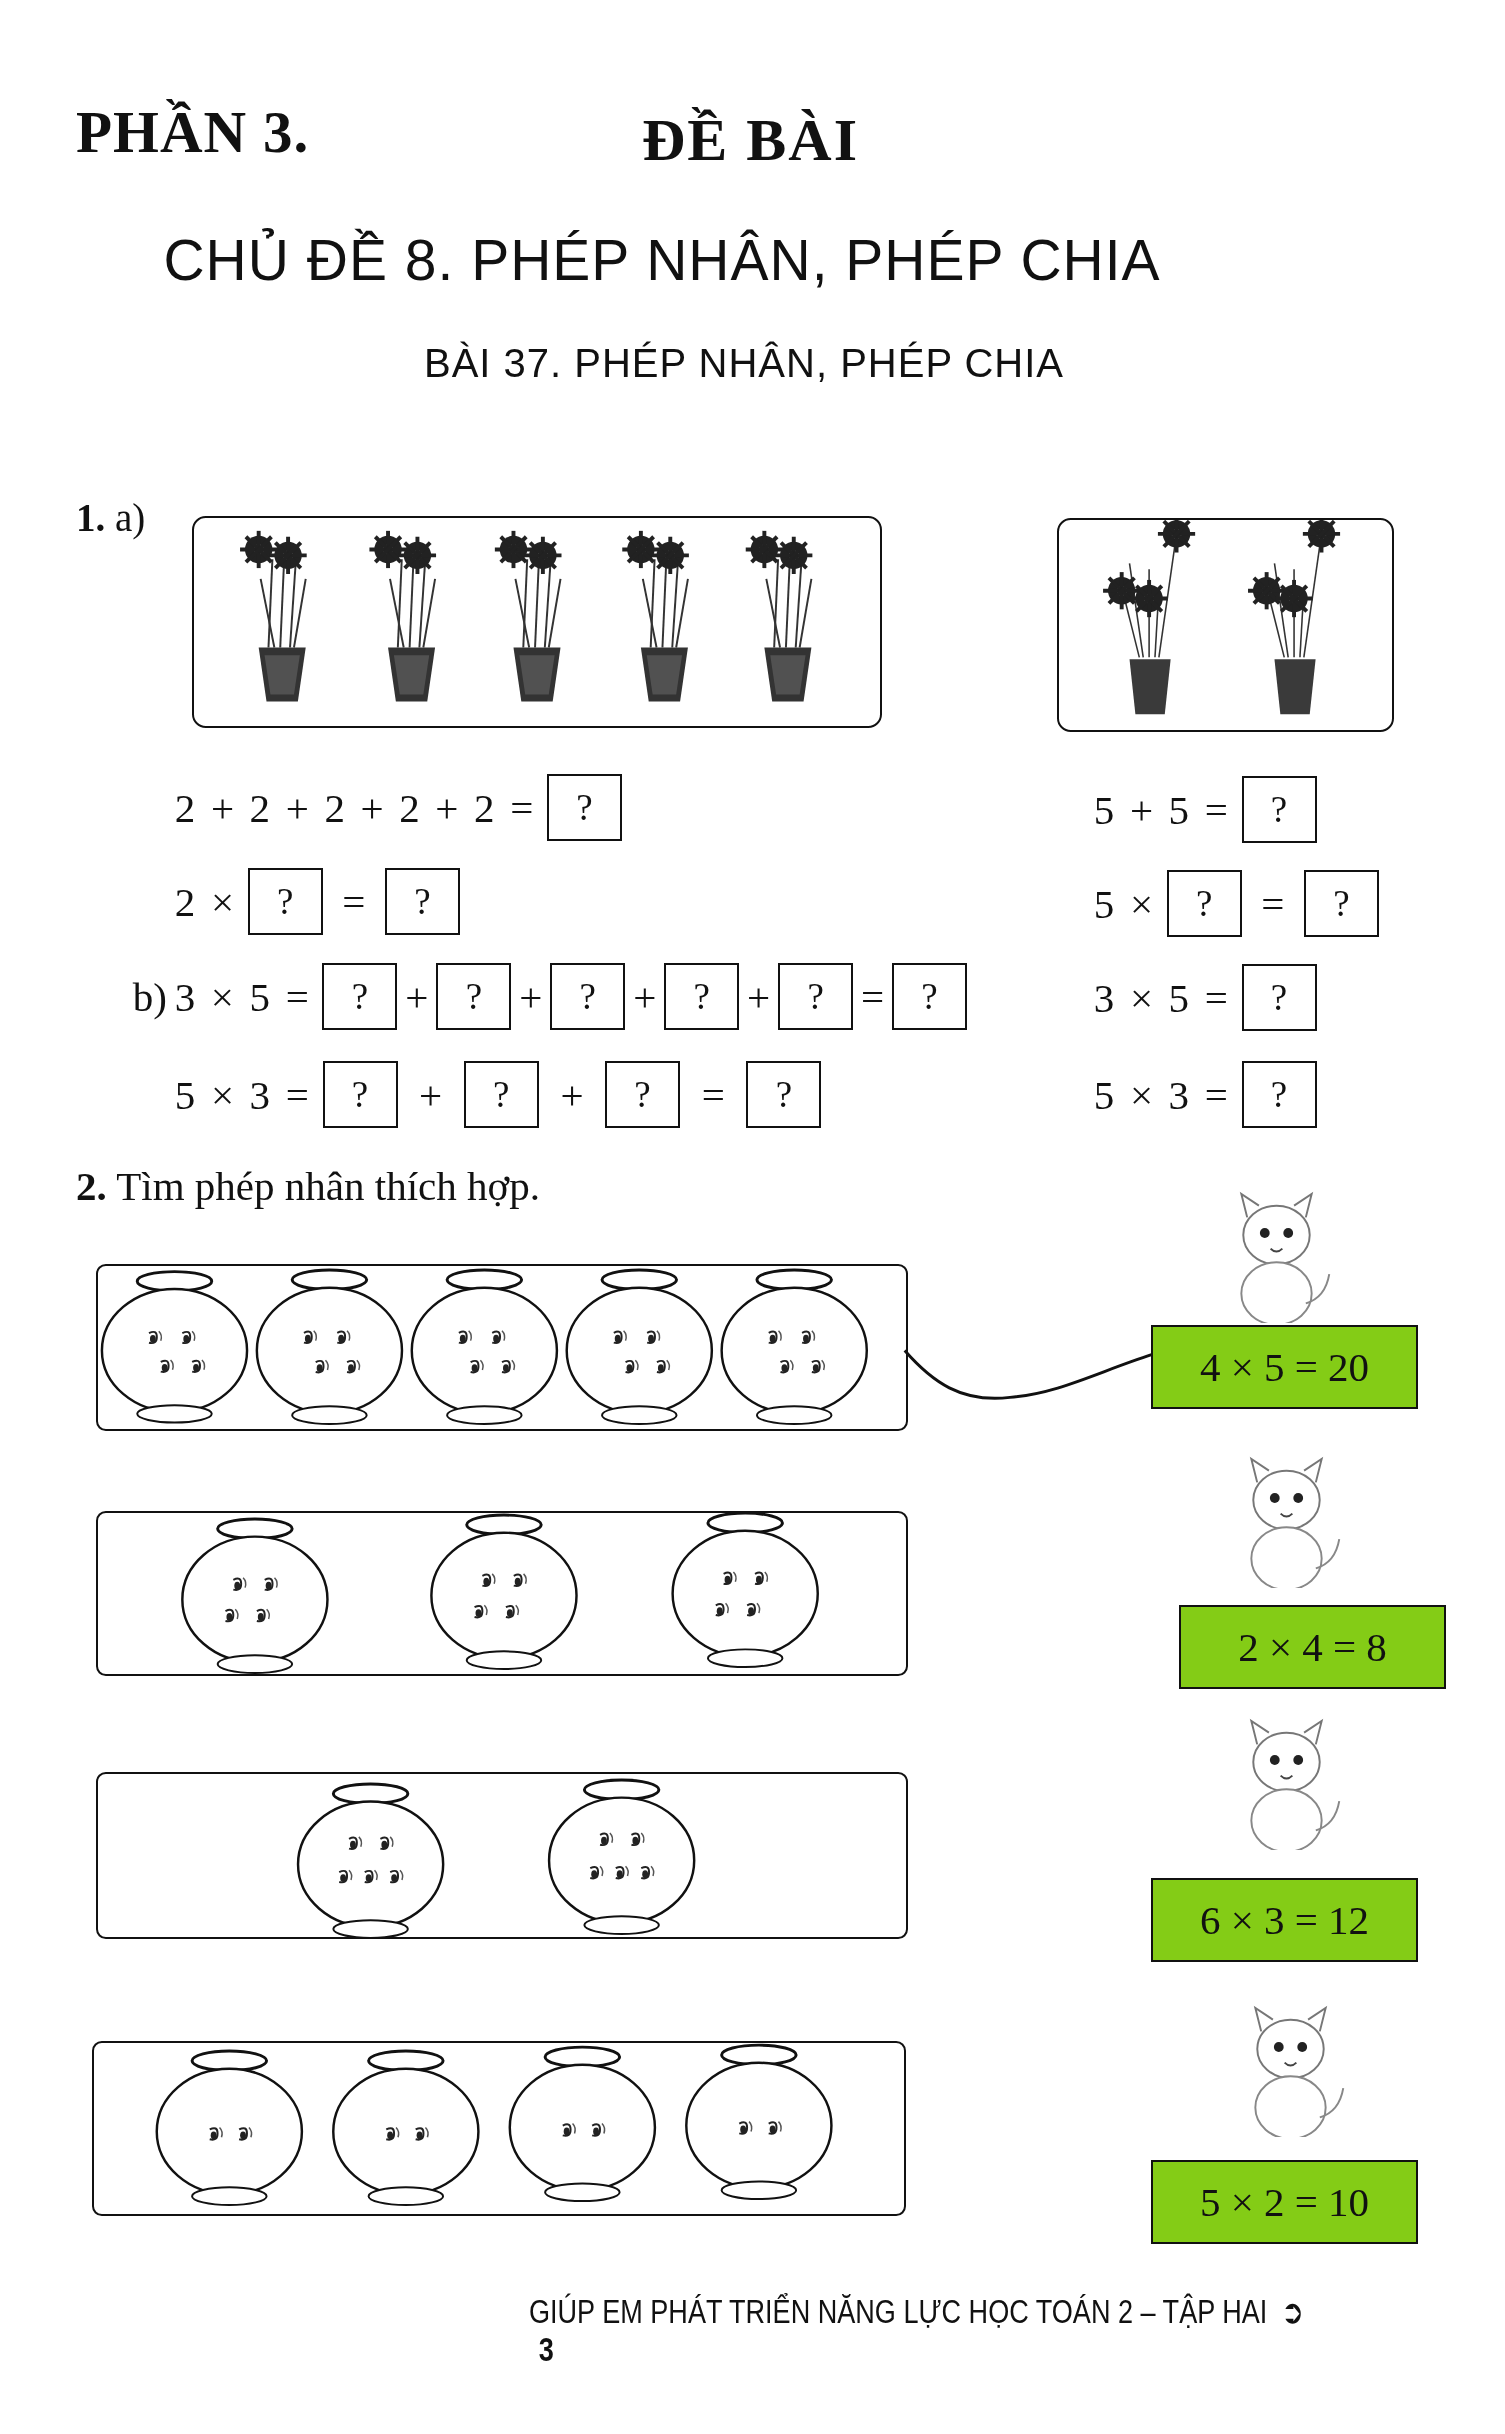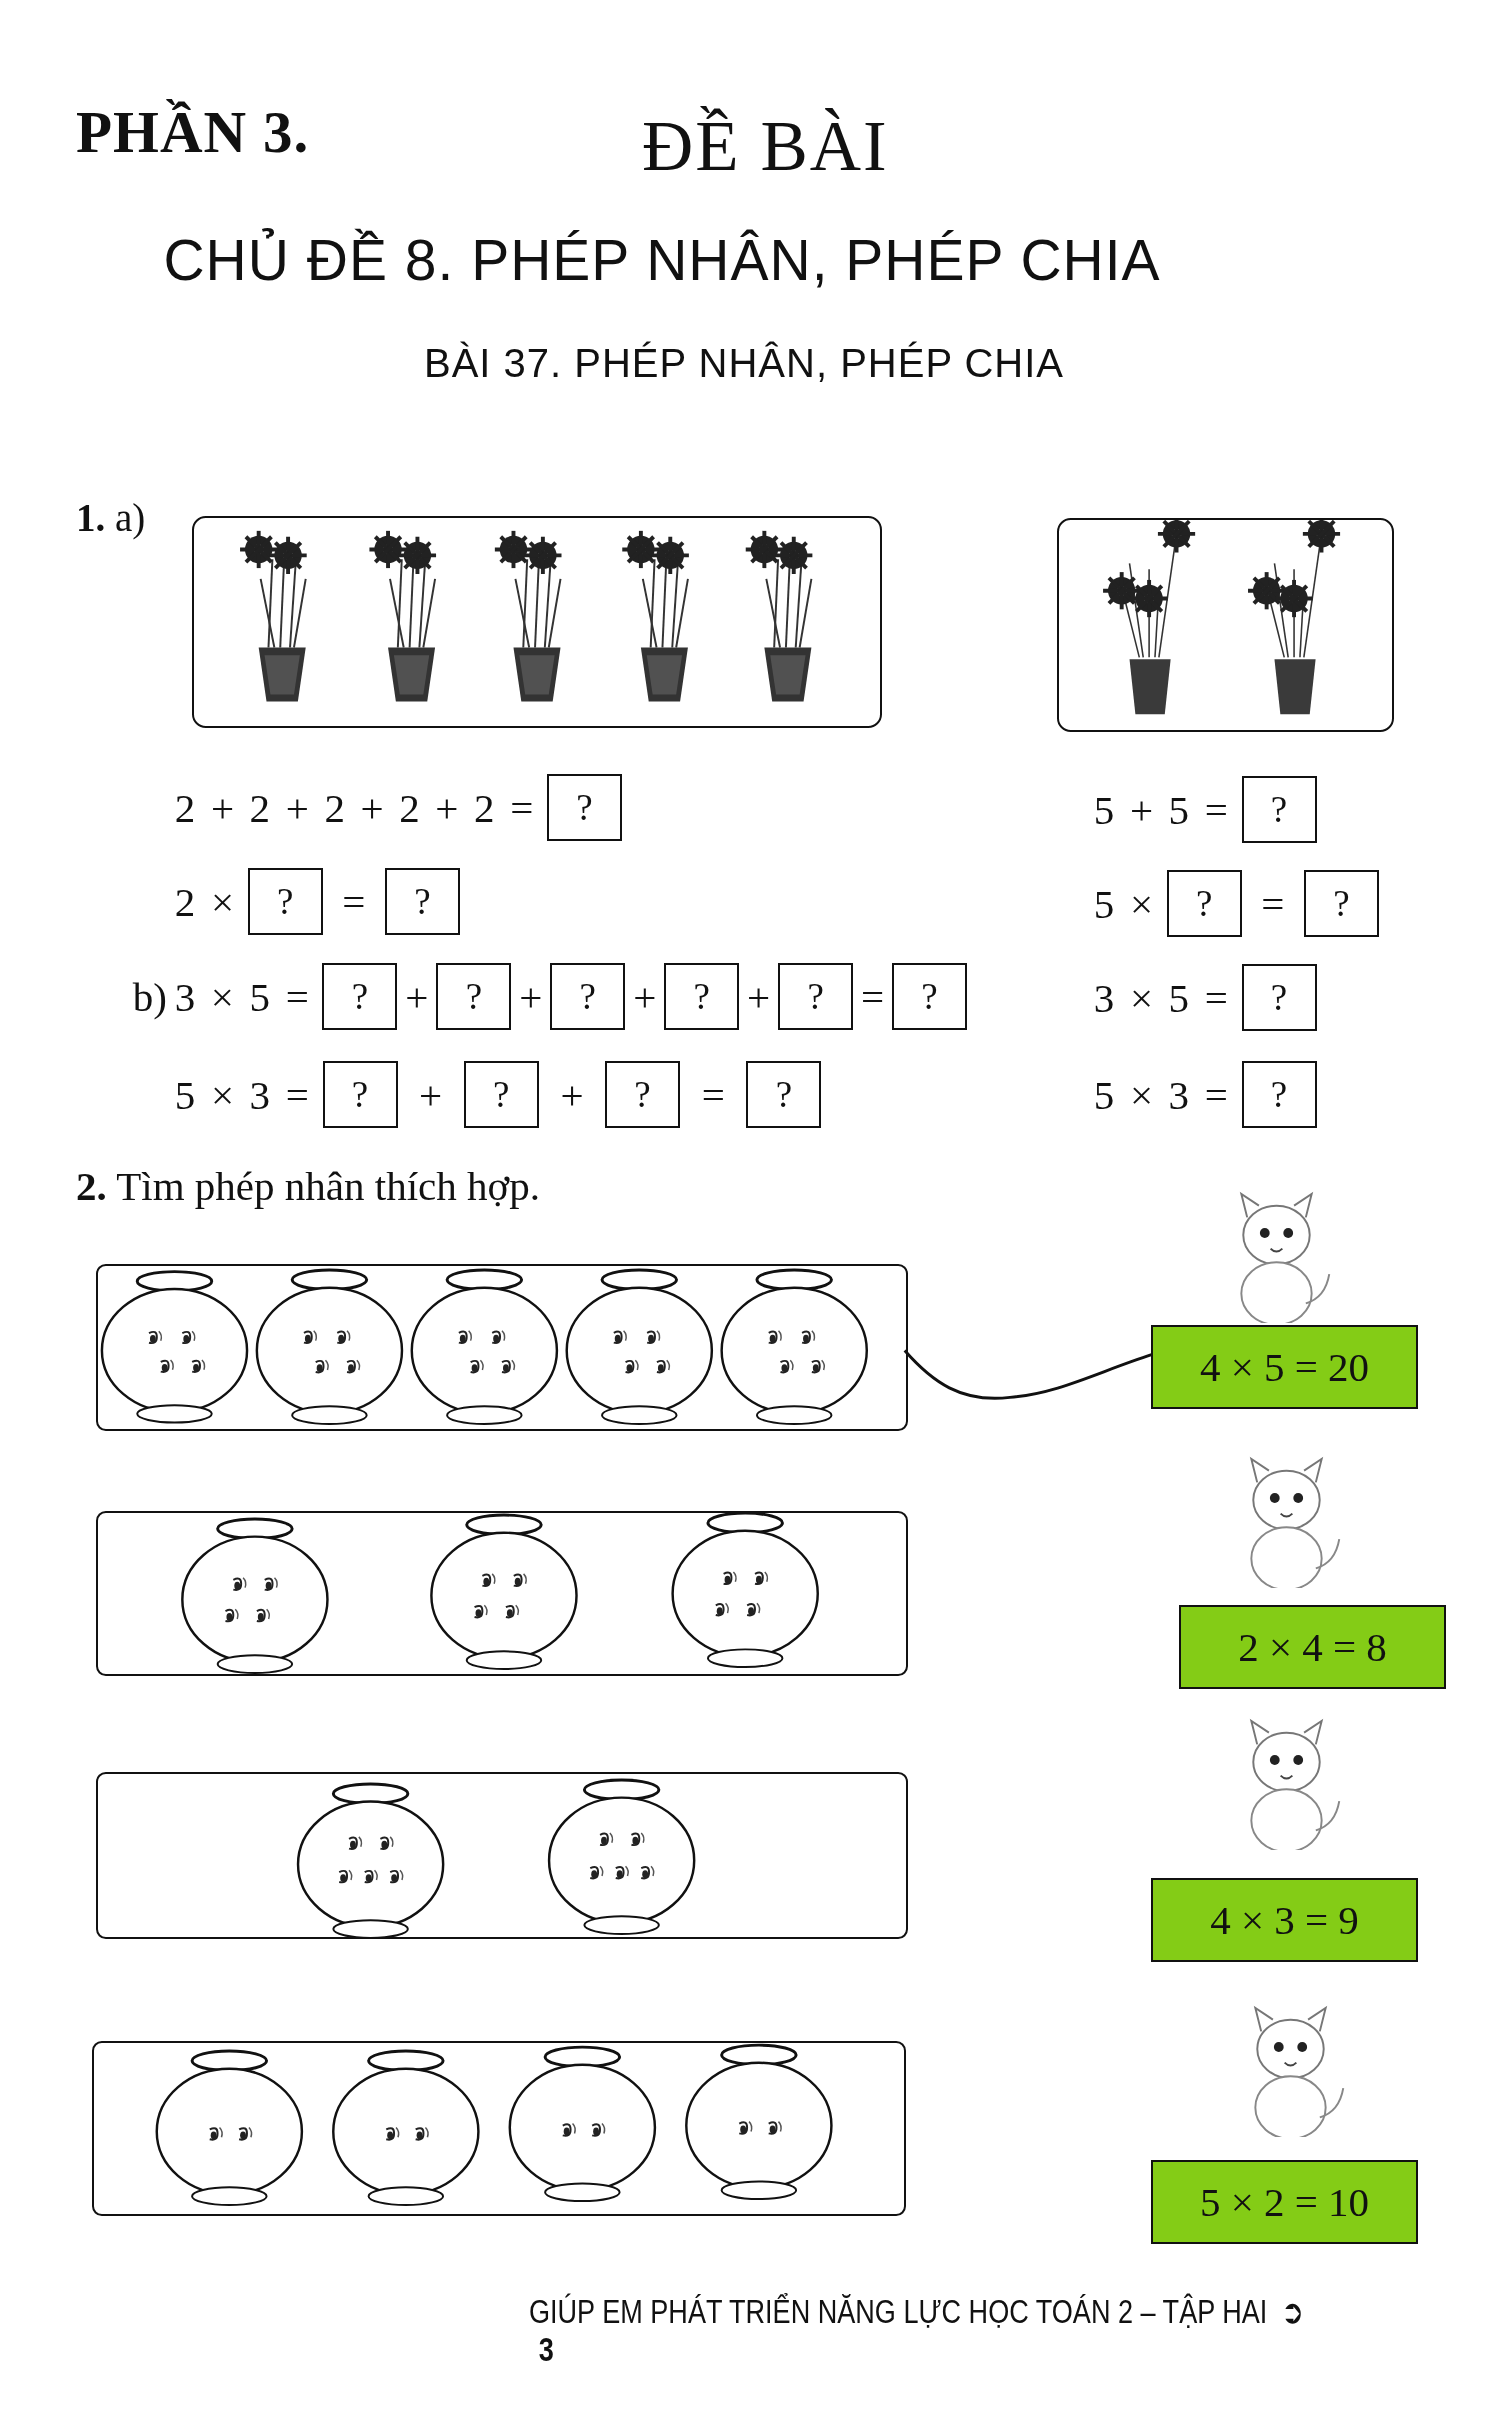--- a/index.html
+++ b/index.html
@@ -2,21 +2,21 @@
 <html><head>
 <meta charset="utf-8">
 <style>
   html, body { margin: 0; padding: 0; background: #ffffff; }
   body { width: 1506px; height: 2435px; position: relative; overflow: hidden; color: #111; }
   .abs { position: absolute; }
   .serif { font-family: "Liberation Serif", "DejaVu Serif", serif; }
   .sans { font-family: "Liberation Sans", "DejaVu Sans", sans-serif; }
 
   .part-title { left: 76px; top: 98px; font-size: 59px; font-weight: bold; letter-spacing: 1px; }
-  .de-bai { left: 642px; top: 106px; font-size: 71px; font-weight: normal; letter-spacing: 2px; }
+  .de-bai { left: 642px; top: 106px; font-size: 60px; font-weight: bold; letter-spacing: 2px; }
   .topic { left: 0; width: 1324px; top: 227px; text-align: center; font-size: 57px; letter-spacing: 1px; }
   .topic span { display: inline-block; margin-left: 0px; }
   .lesson { left: 0; width: 1488px; top: 341px; text-align: center; font-size: 40px; letter-spacing: 1px; }
 
   .q-label { font-size: 39px; }
   .q-label b { font-weight: bold; }
 
   .frame { border: 2.9px solid #111; border-radius: 13.7px; background: #fff; }
 
   .eq { font-size: 41px; white-space: nowrap; display: flex; align-items: center; }
@@ -343,21 +343,21 @@
     <use href="#kitten"></use>
   </svg>
 
 <div class="abs serif result-box" style="left:1151px; top:1325px;">
     <span>4 × 5 = 20</span>
   </div>
 <div class="abs serif result-box" style="left:1151px; top:1605px;margin-left:28px;">
     <span>2 × 4 = 8</span>
   </div>
 <div class="abs serif result-box" style="left:1151px; top:1878px;">
-    <span>4 × 3 = 9</span>
+    <span>6 × 3 = 12</span>
   </div>
 <div class="abs serif result-box" style="left:1151px; top:2160px;">
     <span>5 × 2 = 10</span>
   </div>
 
 <div class="abs sans footer">
   <span>GIÚP EM PHÁT TRIỂN NĂNG LỰC HỌC TOÁN 2 – TẬP HAI</span>
   <span class="arrow">➲</span>
   <span class="page">3</span>
 </div>

